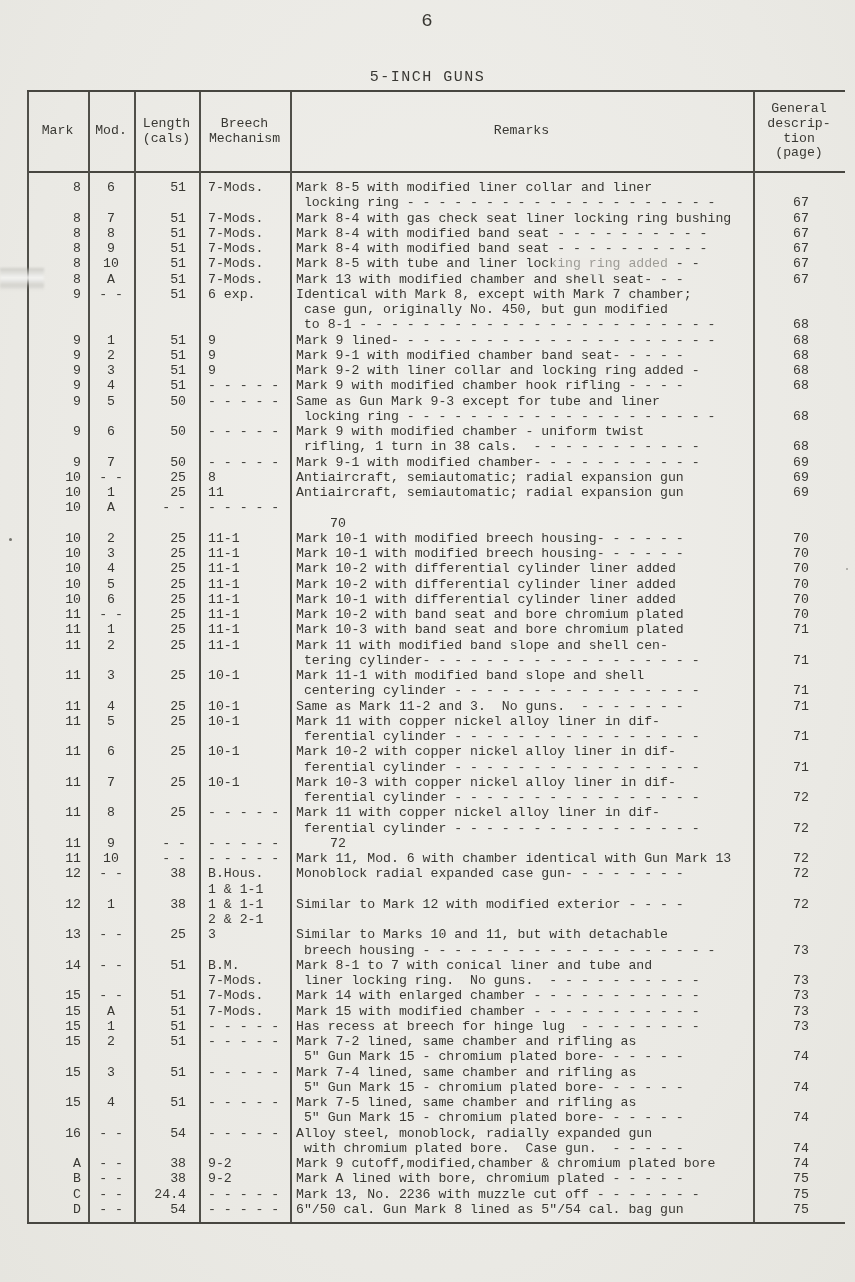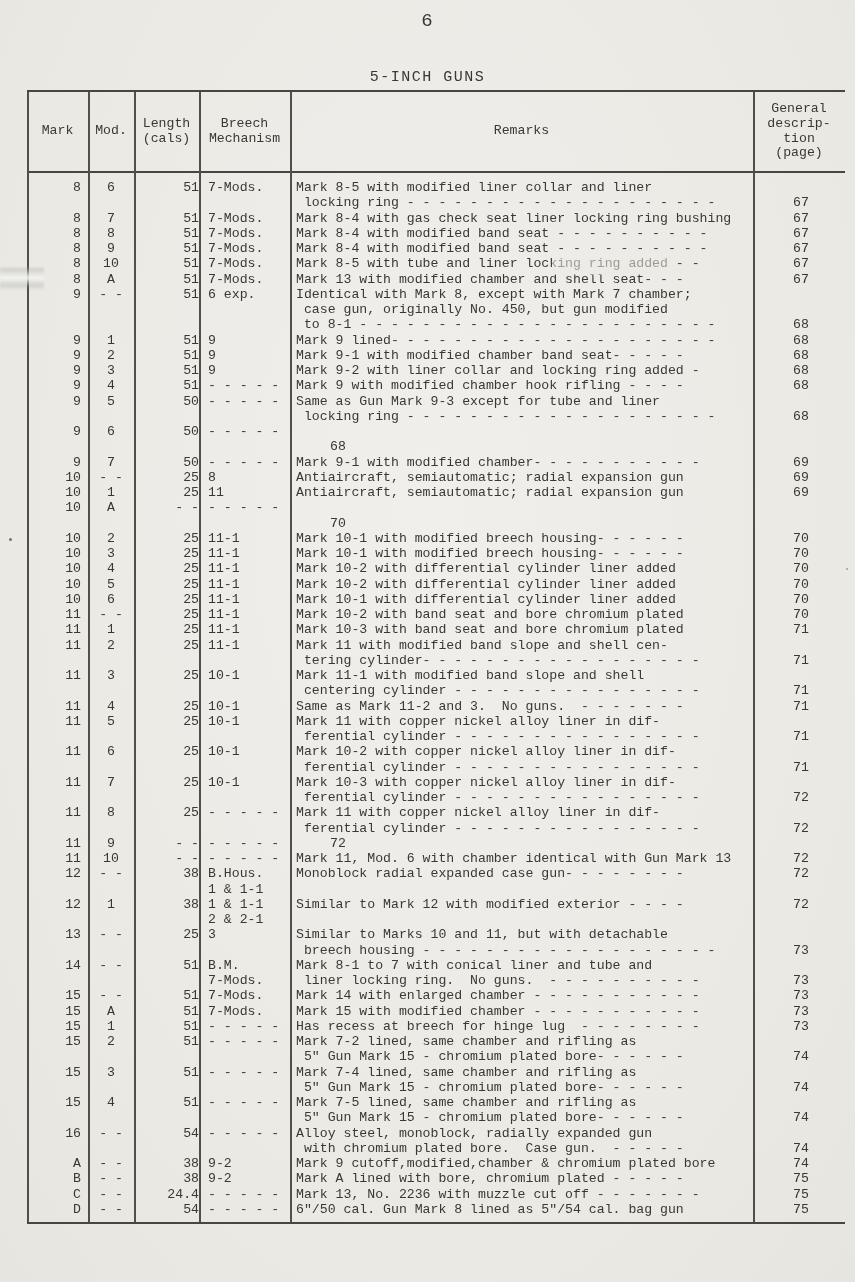--- a/index.html
+++ b/index.html
@@ -47,21 +47,21 @@
     text-align:center; white-space:pre-line;
     font-size:13.2px; line-height:14.6px;
   }
   .table-body { padding:7px 0 5px 0; }
   .cell {
     font-size:13.2px; line-height:15.25px;
     white-space:pre; overflow:visible;
   }
   .cell.mark    { text-align:right; padding-right:7px; }
   .cell.mod     { text-align:center; }
-  .cell.length  { text-align:right; }
+  .cell.length  { text-align:right; padding-right:13px; }
   .cell.breech  { padding-left:9px; }
   .cell.remarks { padding-left:6px; }
   .cell.pageref { padding-left:40px; }
   
   .streak-left {
     position:absolute; left:0; top:268px; width:44px; height:22px;
     background:linear-gradient(to bottom,
       rgba(140,140,134,0.30) 0%, rgba(244,244,242,0.95) 45%,
       rgba(150,150,144,0.28) 80%, rgba(237,236,232,0) 100%);
     filter:blur(1.2px);
@@ -208,20 +208,22 @@
           <div class="cell remarks">Same as Gun Mark 9-3 except for tube and liner
  locking ring - - - - - - - - - - - - - - - - - - - -</div>
           <div class="cell pageref">
 68</div>
         </div>
         <div class="grid-row">
           <div class="cell mark">9</div>
           <div class="cell mod">6</div>
           <div class="cell length">50</div>
           <div class="cell breech">- - - - -</div>
+          <div class="cell remarks">Mark 9 with modified chamber - uniform twist
+ rifling, 1 turn in 38 cals.  - - - - - - - - - - -</div>
           <div class="cell pageref">
 68</div>
         </div>
         <div class="grid-row">
           <div class="cell mark">9</div>
           <div class="cell mod">7</div>
           <div class="cell length">50</div>
           <div class="cell breech">- - - - -</div>
           <div class="cell remarks">Mark 9-1 with modified chamber- - - - - - - - - - -</div>
           <div class="cell pageref">69</div>

